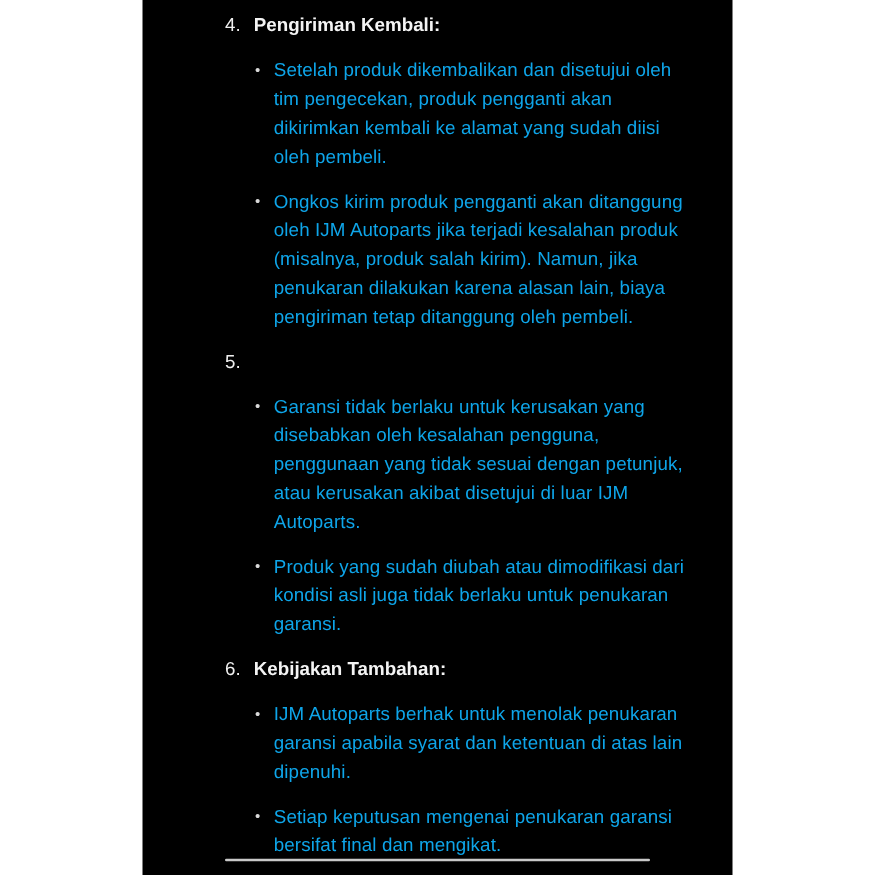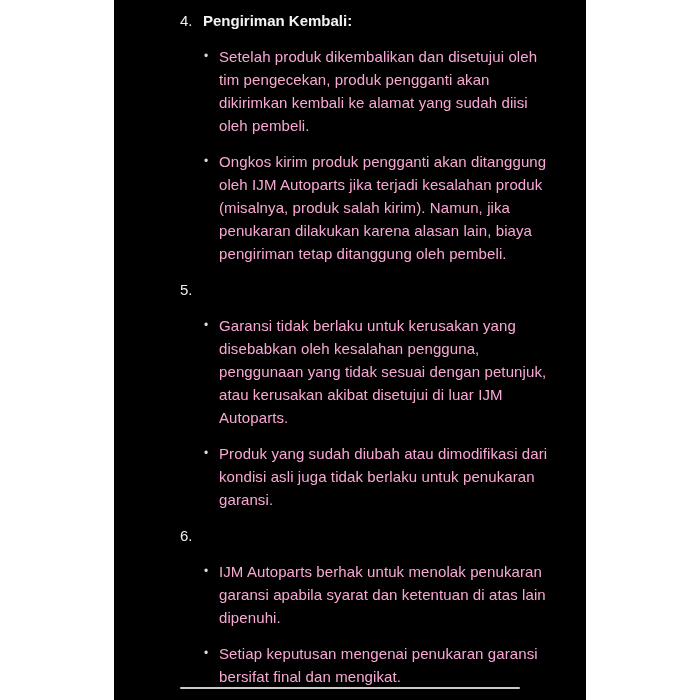--- a/index.html
+++ b/index.html
@@ -63,21 +63,21 @@
     width: 15px;
     font-size: 12px;
     line-height: 23px;
     color: #d9d9d9;
   }
   .bullet .bullet-text {
     flex: 1 1 auto;
     max-width: 332px;
     font-size: 15px;
     line-height: 23px;
-    color: #f9a8d4;
+    color: #0ea5e9;
     letter-spacing: 0.1px;
   }
   .footer-divider {
     position: absolute;
     left: 66px;
     right: 66px;
     bottom: 11px;
     height: 2px;
     background: #c9c9c9;
     border-radius: 2px;
@@ -118,20 +118,21 @@
         <div class="bullet">
           <span class="dot">•</span>
           <span class="bullet-text">Produk yang sudah diubah atau dimodifikasi dari kondisi asli juga tidak berlaku untuk penukaran garansi.</span>
         </div>
       </div>
     </div>
 
     <div class="section">
       <div class="section-heading">
         <span class="num">6.</span>
+        <span><span class="title">Kebijakan Tambahan</span><span class="suffix">:</span></span>
       </div>
       <div class="bullets">
         <div class="bullet">
           <span class="dot">•</span>
           <span class="bullet-text">IJM Autoparts berhak untuk menolak penukaran garansi apabila syarat dan ketentuan di atas lain dipenuhi.</span>
         </div>
         <div class="bullet">
           <span class="dot">•</span>
           <span class="bullet-text">Setiap keputusan mengenai penukaran garansi bersifat final dan mengikat.</span>
         </div>

